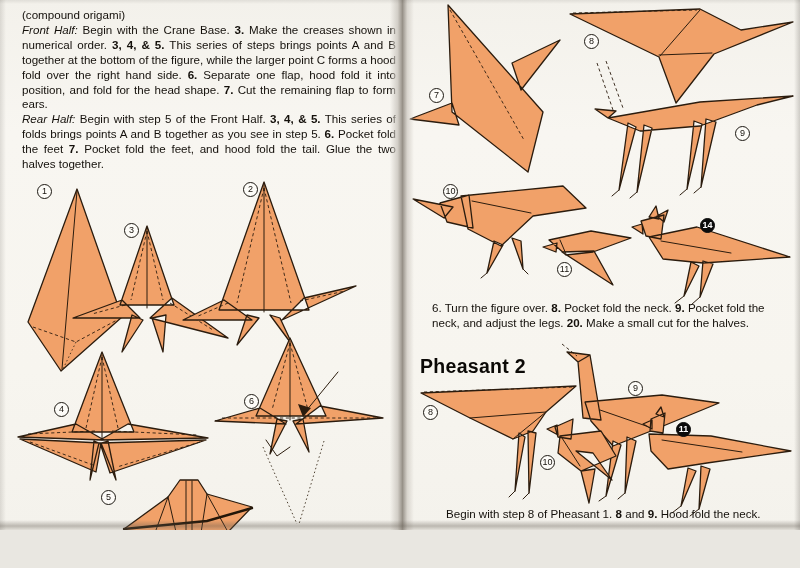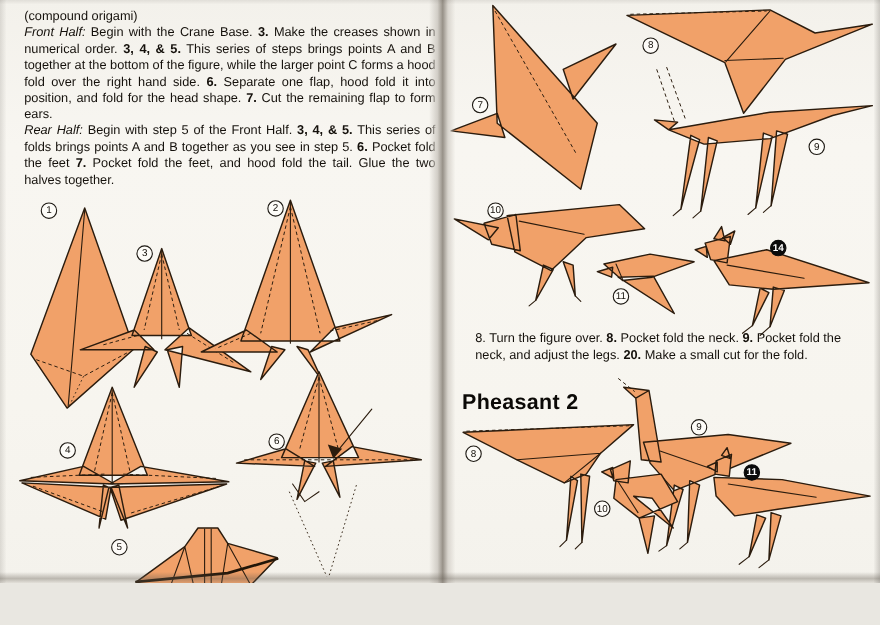--- a/index.html
+++ b/index.html
@@ -142,22 +142,23 @@
     </g>
   </svg>
 
   <div class="intro">
     <div>(compound origami)</div>
     <div><span class="i">Front Half:</span><span> Begin with the Crane Base. </span><span class="b">3.</span><span> Make the creases shown in numerical order. </span><span class="b">3, 4, &amp; 5.</span><span> This series of steps brings points A and B together at the bottom of the figure, while the larger point C forms a hood fold over the right hand side. </span><span class="b">6.</span><span> Separate one flap, hood fold it into position, and fold for the head shape. </span><span class="b">7.</span><span> Cut the remaining flap to form ears.</span></div>
     <div><span class="i">Rear Half:</span><span> Begin with step 5 of the Front Half. </span><span class="b">3, 4, &amp; 5.</span><span> This series of folds brings points A and B together as you see in step 5. </span><span class="b">6.</span><span> Pocket fold the feet </span><span class="b">7.</span><span> Pocket fold the feet, and hood fold the tail. Glue the two halves together.</span></div>
   </div>
   <div class="pagenum" style="left:189px;top:539px;">24</div>
 
-  <div class="cap" style="left:432px;top:300px;width:362px;"><span>8. Turn the figure over. </span><span class="b">8.</span><span> Pocket fold the neck. </span><span class="b">9.</span><span> Pocket fold the neck, and adjust the legs. </span><span class="b">20.</span><span> Make a small cut for the fold.</span></div>
+  <div class="cap" style="left:432px;top:300px;width:362px;"><span>6. Turn the figure over. </span><span class="b">8.</span><span> Pocket fold the neck. </span><span class="b">9.</span><span> Pocket fold the neck, and adjust the legs. </span><span class="b">20.</span><span> Make a small cut for the halves.</span></div>
   <div class="h1" style="left:420px;top:355px;text-align:center;">Pheasant 2</div>
+  <div class="cap" style="left:446px;top:506px;width:350px;"><span>Begin with step 8 of Pheasant 1. </span><span class="b">8</span><span> and </span><span class="b">9.</span><span> Hood fold the neck.</span></div>
   <div class="pagenum" style="left:597px;top:539px;">46</div>
 
   <div class="badge" style="left:37px;top:184px;">1</div>
   <div class="badge" style="left:243px;top:182px;">2</div>
   <div class="badge" style="left:124px;top:223px;">3</div>
   <div class="badge" style="left:54px;top:402px;">4</div>
   <div class="badge" style="left:101px;top:490px;">5</div>
   <div class="badge" style="left:244px;top:394px;">6</div>
 
   <div class="badge" style="left:429px;top:88px;">7</div>

